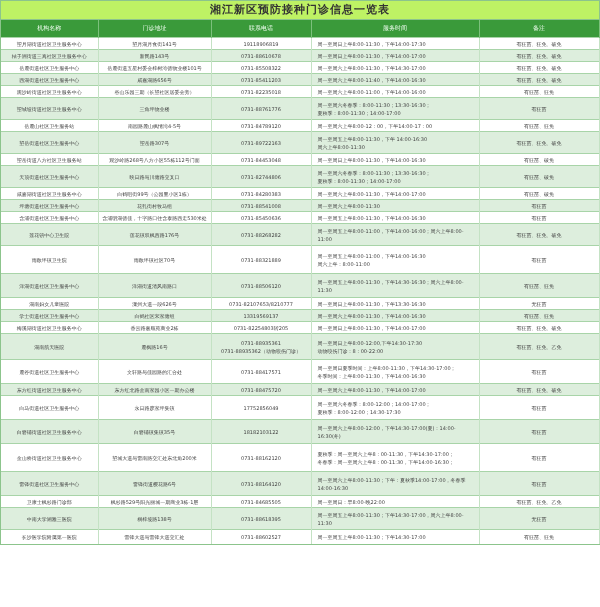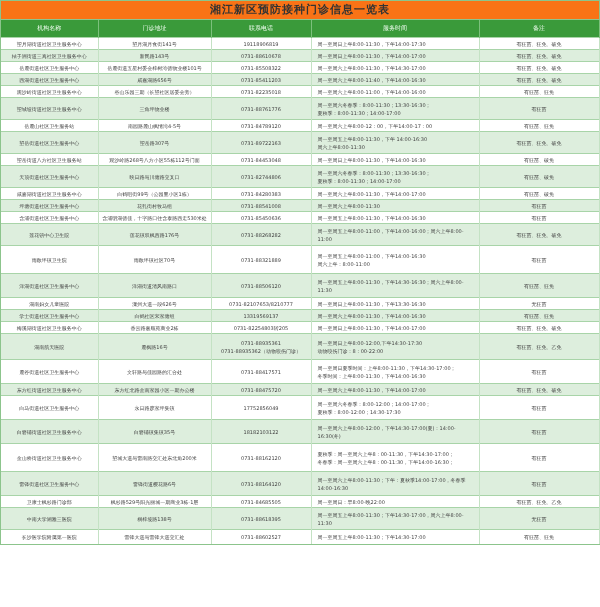--- a/index.html
+++ b/index.html
@@ -1,18 +1,18 @@
 <!DOCTYPE html>
 <html><head>
 <meta charset="utf-8">
 <style>
   html, body { margin:0; padding:0; background:#ffffff; }
   body { width:600px; height:607px; overflow:hidden; font-family:"DejaVu Sans", sans-serif; }
   .wrap { width:598px; border:1px solid #8cc48c; }
-  .title { height:18px; line-height:18px; text-align:center; font-size:11px; font-weight:bold; color:#333; background:#f97316; border-bottom:1px solid #8cc48c; letter-spacing:1px; }
+  .title { height:18px; line-height:18px; text-align:center; font-size:11px; font-weight:bold; color:#333; background:#bef264; border-bottom:1px solid #8cc48c; letter-spacing:1px; }
   table { border-collapse:collapse; width:598px; table-layout:fixed; }
   th { background:#3a9a3a; color:#f2fff2; font-size:6px; font-weight:normal; height:15px; border-right:1px solid #7cc07c; }
   td { font-size:5px; color:#444; text-align:center; border-top:1px solid #a8d4a8; border-right:1px solid #c4e2c4; padding:0 2px; line-height:8px; }
   td.time { text-align:left; padding-left:6px; }
   tr.alt td { background:#ddeedd; }
   tr.wht td { background:#ffffff; }
   .col1 { width:97px; } .col2 { width:113px; } .col3 { width:100px; } .col4 { width:168px; } .col5 { width:120px; }
 </style>
 </head>
 <body>

